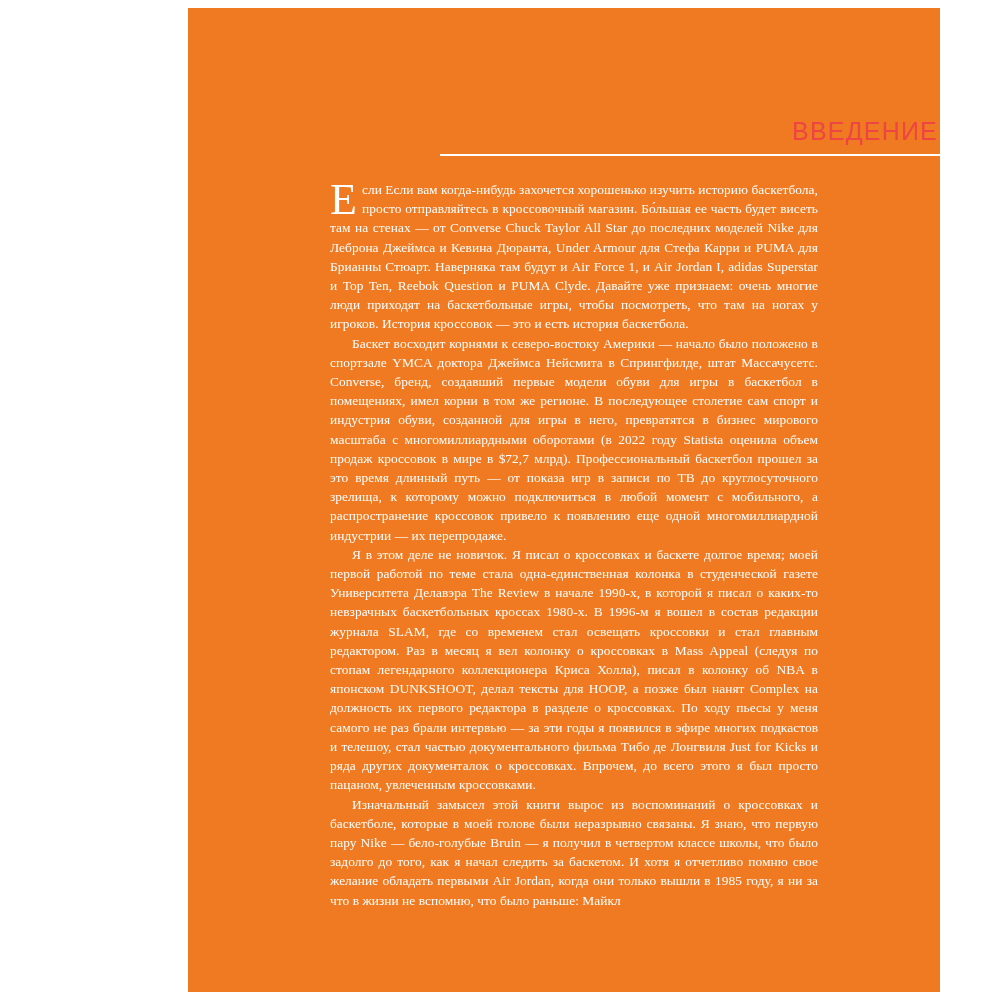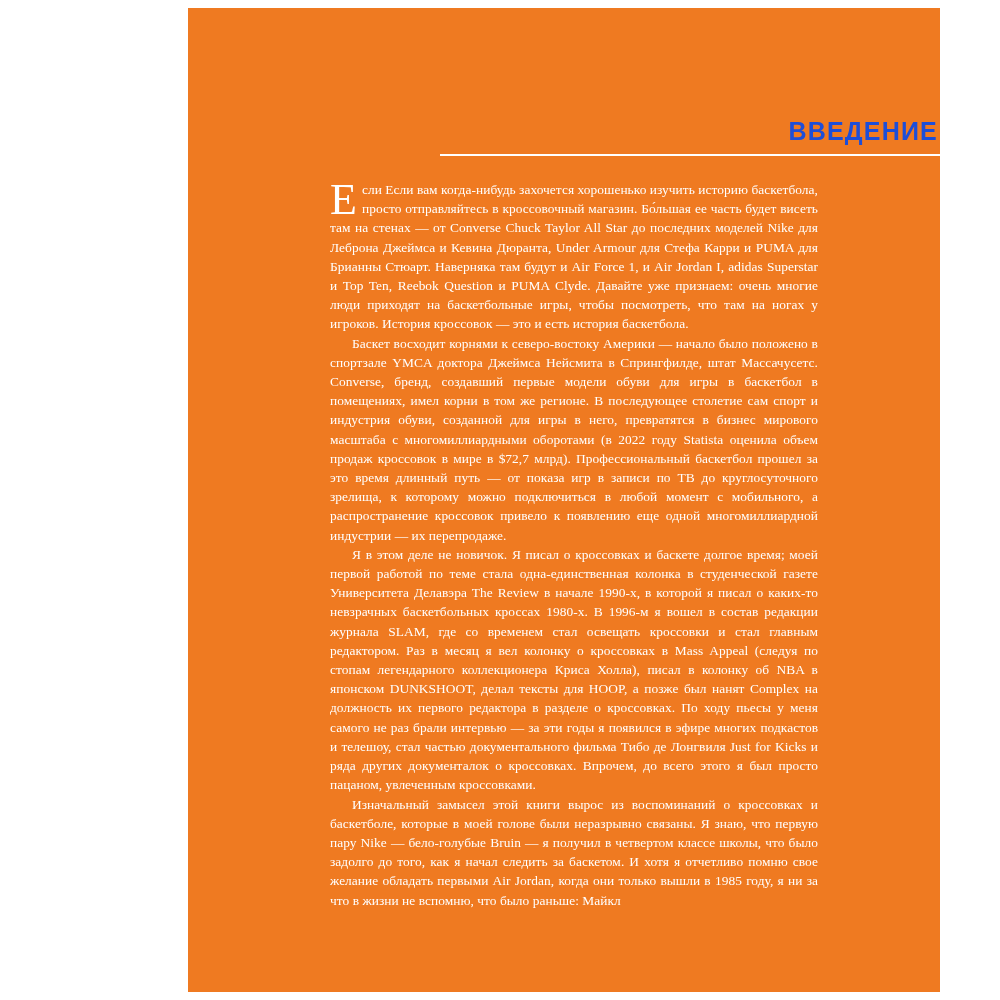--- a/index.html
+++ b/index.html
@@ -47,24 +47,24 @@
   .title-block {
     position: absolute;
     right: 0px;
     top: 110px;
     width: 500px;
     text-align: right;
     padding-right: 0px;
   }
   .title-text {
     font-family: "Liberation Sans", sans-serif;
-    font-weight: bold;
+    font-weight: normal;
     font-size: 25px;
     letter-spacing: 1.2px;
-    color: #1d4ed8;
+    color: #ef4444;
     display: inline-block;
     line-height: 1.1;
     padding-right: 2px;
   }
   .title-rule {
     margin-top: 8px;
     height: 2px;
     background: #ffffff;
     width: 500px;
   }

